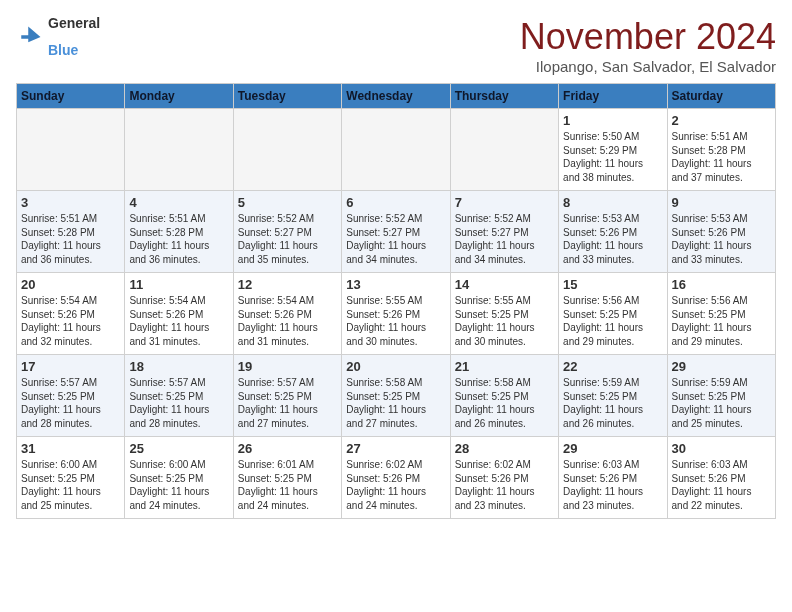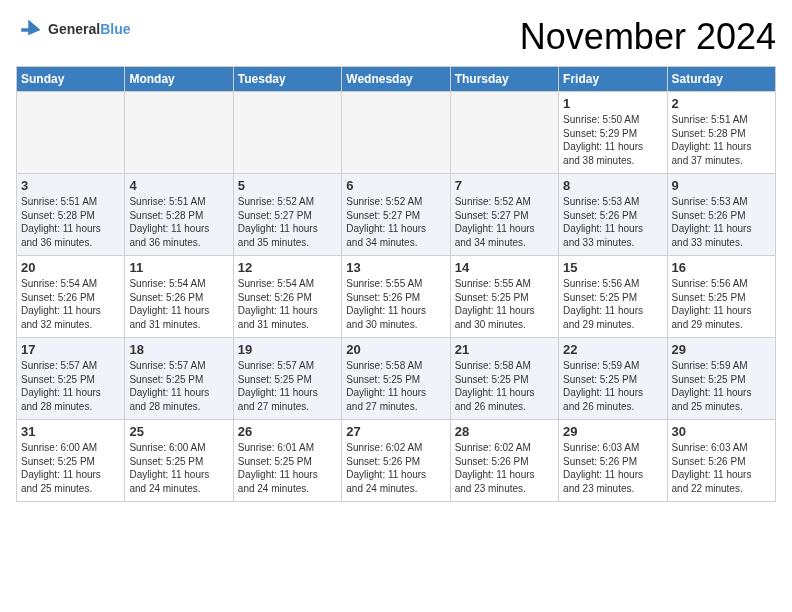--- a/index.html
+++ b/index.html
@@ -16,57 +16,58 @@
       justify-content: space-between;
       margin-bottom: 8px;
     }
     .logo {
       display: flex;
       align-items: center;
       gap: 4px;
     }
     .logo-text {
       display: flex;
-      flex-direction: row;
+      flex-direction: column;
       line-height: 1.1;
     }
     .logo-general {
       font-size: 14px;
       font-weight: bold;
       color: #333;
     }
     .logo-blue {
       font-size: 14px;
       font-weight: bold;
       color: #4a90d9;
+      margin-top: 12px;
     }
     .logo-icon {
       width: 28px;
       height: 28px;
     }
     .title-block {
       text-align: right;
     }
     .month-title {
       font-size: 36px;
       font-weight: normal;
-      color: #000000;
+      color: #7f1d1d;
     }
     .location {
       font-size: 15px;
       color: #555;
     }
     .calendar {
       width: 100%;
       border-collapse: collapse;
       table-layout: fixed;
     }
     .calendar th {
       background: #3a7ebf;
-      color: #ffffff;
+      color: #0f172a;
       font-size: 12px;
       padding: 5px 4px;
       text-align: left;
       border: 1px solid #ccc;
     }
     .calendar td {
       border: 1px solid #d0d0d0;
       vertical-align: top;
       padding: 4px 4px 4px 4px;
       font-size: 10px;
@@ -103,20 +104,21 @@
 
       <polygon points="14,4 28,16 14,22 14,18 6,18 6,14 14,14" fill="#3a7ebf"></polygon>
     </svg>
     <div class="logo-text">
       <span class="logo-general">General</span>
       <span class="logo-blue">Blue</span>
     </div>
   </div>
   <div class="title-block">
     <div class="month-title">November 2024</div>
+    <div class="location">Ilopango, San Salvador, El Salvador</div>
   </div>
 </div>
 
 <table class="calendar">
   <thead>
     <tr>
     <th>Sunday</th>
         <th>Monday</th>
         <th>Tuesday</th>
         <th>Wednesday</th>

